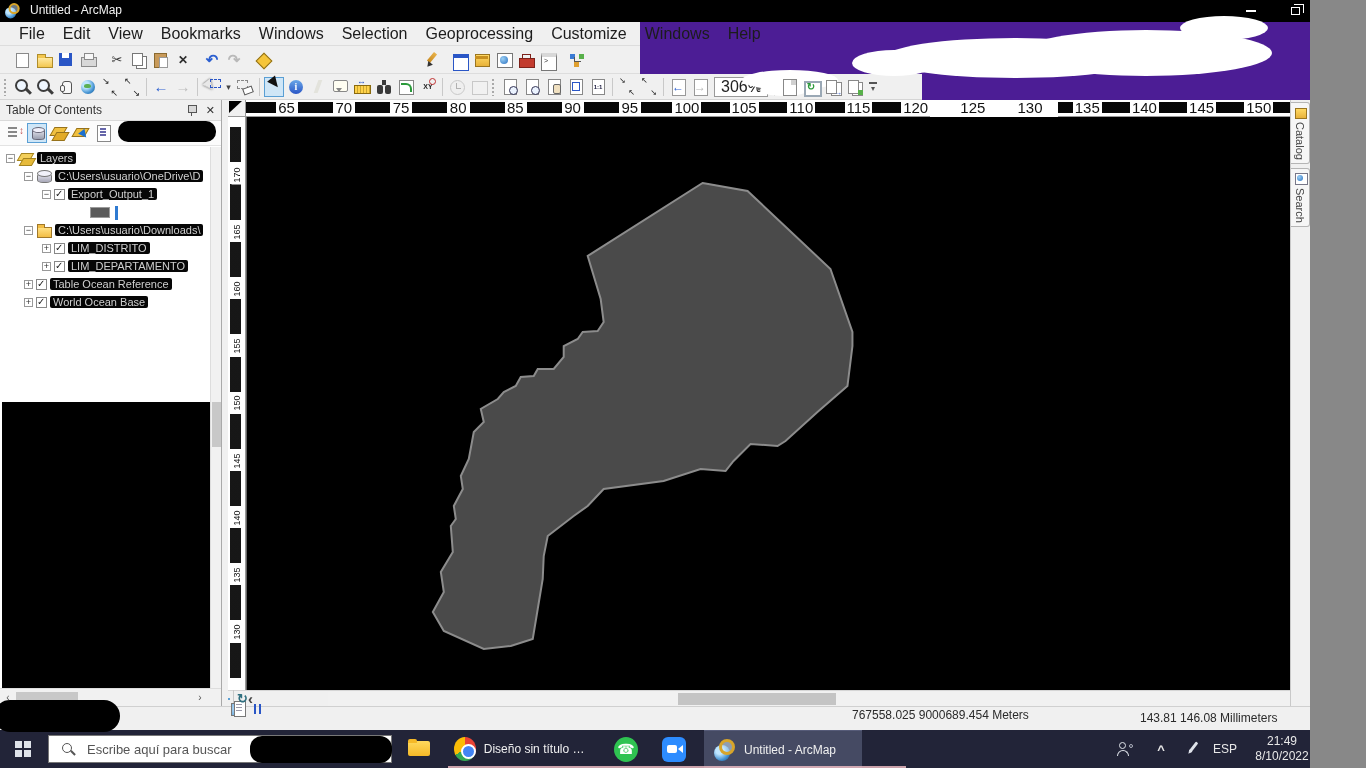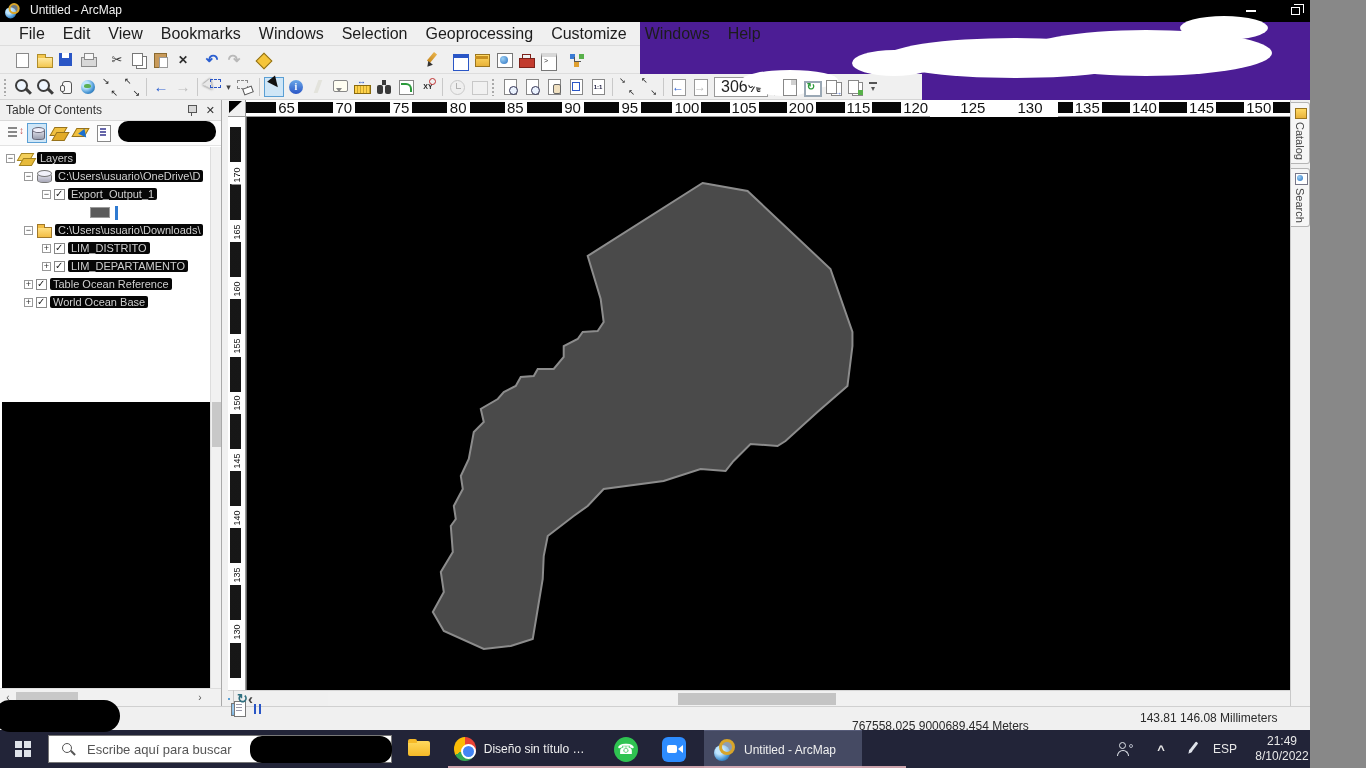--- a/index.html
+++ b/index.html
@@ -214,21 +214,21 @@
   .tabstrip{position:absolute;right:0;top:100px;width:20px;height:606px;background:#f0f0f0;border-left:1px solid #c9c9c9;}
   .side-tab{position:relative;width:19px;margin:2px 0 4px 0;background:#f6f6f6;border:1px solid #b5b5b5;border-left:none;border-radius:0 3px 3px 0;display:flex;flex-direction:column;align-items:center;padding:3px 0;}
   .side-tab .vtext{writing-mode:vertical-rl;font-size:11px;color:#444;margin-top:3px;}
   .mini-ico{position:relative;width:13px;height:13px;flex:0 0 auto;}
   .mini-ico[data-icon="catalog-tab-icon"]::before{content:"";position:absolute;left:1px;top:2px;width:10px;height:9px;background:linear-gradient(#ffd964,#e8b23a);border:1px solid #9a7520;}
   .mini-ico[data-icon="search-tab-icon"]::before{content:"";position:absolute;left:1px;top:1px;width:11px;height:10px;background:#fff;border:1px solid #778;}
   .mini-ico[data-icon="search-tab-icon"]::after{content:"";position:absolute;left:3px;top:3px;width:6px;height:6px;border-radius:50%;background:radial-gradient(circle at 35% 35%,#9bd0f5,#2a70c0);}
 
   
   .statusbar{position:absolute;left:0;top:706px;width:1366px;height:24px;background:#f0f0f0;border-top:1px solid #d0d0d0;font-size:12px;color:#2a2a2a;}
-  .coords{position:absolute;left:852px;top:12px;}
+  .coords{position:absolute;left:852px;top:1px;}
   .pagepos{position:absolute;left:1140px;top:4px;}
 
   
   .taskbar{position:absolute;left:0;top:730px;width:1366px;height:38px;background:#222438;}
   .start{position:absolute;left:0;top:0;width:48px;height:38px;}
   .start::before{content:"";position:absolute;left:15px;top:11px;width:7px;height:7px;background:#dfe3ea;box-shadow:9px 0 0 #dfe3ea,0 9px 0 #dfe3ea,9px 9px 0 #dfe3ea;}
   .searchbox{position:absolute;left:48px;top:5px;width:344px;height:28px;background:#fff;border:1px solid #777;}
   .searchbox input{position:absolute;inset:0;border:none;outline:none;padding-left:38px;font-size:13px;color:#333;background:transparent;}
   .searchbox input::placeholder{color:#555;}
   .search-glyph{position:absolute;left:12px;top:6px;width:14px;height:14px;}
@@ -490,21 +490,21 @@
 
     <span class="rn" data-name="ruler-number"><b>65</b></span>
         <span class="rn" data-name="ruler-number"><b>70</b></span>
         <span class="rn" data-name="ruler-number"><b>75</b></span>
         <span class="rn" data-name="ruler-number"><b>80</b></span>
         <span class="rn" data-name="ruler-number"><b>85</b></span>
         <span class="rn" data-name="ruler-number"><b>90</b></span>
         <span class="rn" data-name="ruler-number"><b>95</b></span>
         <span class="rn" data-name="ruler-number"><b>100</b></span>
         <span class="rn" data-name="ruler-number"><b>105</b></span>
-        <span class="rn" data-name="ruler-number"><b>200</b></span>
+        <span class="rn" data-name="ruler-number"><b>110</b></span>
         <span class="rn" data-name="ruler-number"><b>115</b></span>
         <span class="rn" data-name="ruler-number"><b>120</b></span>
         <span class="rn" data-name="ruler-number"><b>125</b></span>
         <span class="rn" data-name="ruler-number"><b>130</b></span>
         <span class="rn" data-name="ruler-number"><b>135</b></span>
         <span class="rn" data-name="ruler-number"><b>140</b></span>
         <span class="rn" data-name="ruler-number"><b>145</b></span>
         <span class="rn" data-name="ruler-number"><b>150</b></span>
       </div>
     <div class="ruler-top" style="background:transparent;border:none;pointer-events:none" data-name="top-ruler-overlay">

